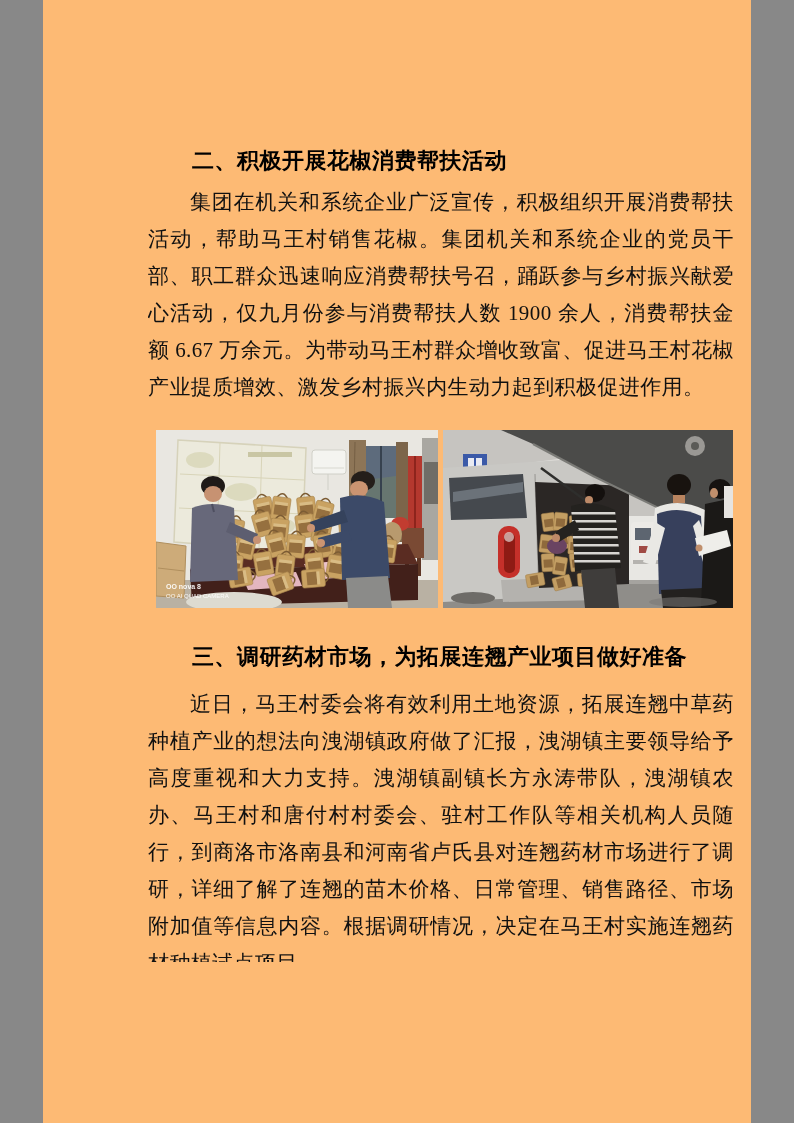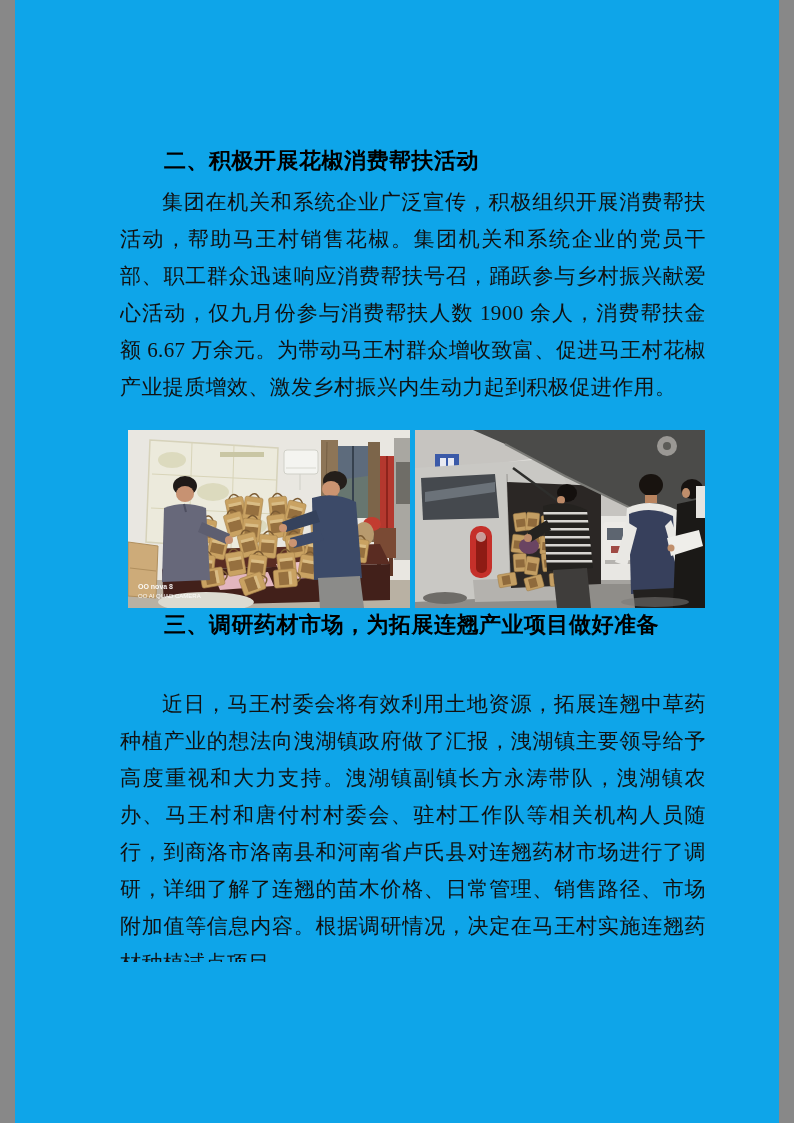--- a/index.html
+++ b/index.html
@@ -1,38 +1,38 @@
 <!DOCTYPE html>
 <html><head>
 <meta charset="utf-8">
 <style>
   html,body{margin:0;padding:0;background:#888;}
   .page{
     position:relative;
-    width:764px;height:1123px;
+    width:708px;height:1123px;
     margin:0 auto;
-    background:#0ea5e9;
+    background:#fdba74;
     overflow:hidden;
     font-family:"Liberation Serif", serif;
     color:#111;
   }
   .sec-heading{
     position:absolute;
     left:105px;width:586px;
     margin:0;
     font-family:"Liberation Sans", sans-serif;
     font-weight:700;
     font-size:22px;
     line-height:30px;
     color:#000;
     text-indent:2em;
     letter-spacing:0.5px;
   }
   #heading-2{top:146px;}
-  #heading-3{top:610px;}
+  #heading-3{top:642px;}
   .body-para{
     position:absolute;
     left:105px;width:586px;
     margin:0;
     font-size:21px;
     line-height:37px;
     text-align:justify;
     text-indent:2em;
     overflow:hidden;
     letter-spacing:0.4px;

